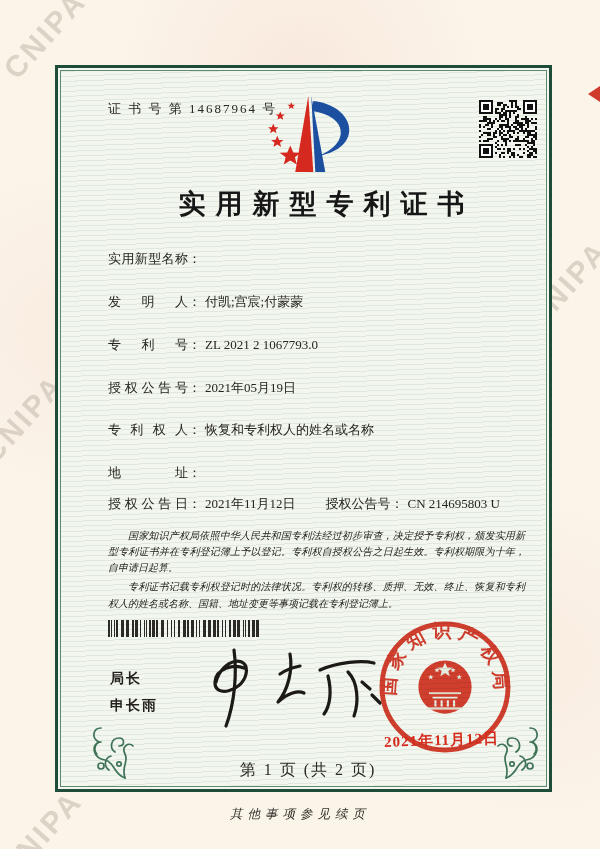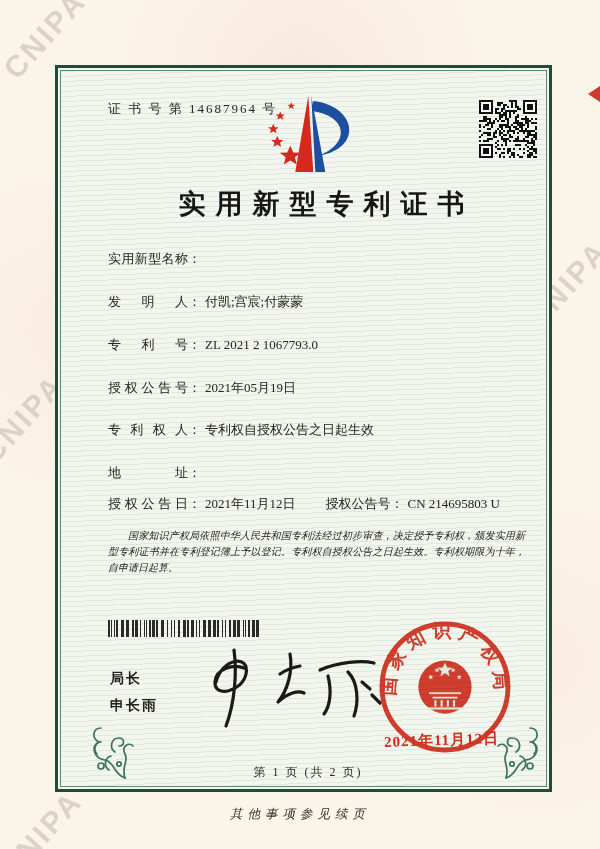--- a/index.html
+++ b/index.html
@@ -47,21 +47,21 @@
   .sig-block{position:absolute;left:28px;top:602px;
              font-family:"Liberation Sans","DejaVu Sans",sans-serif;
              font-weight:bold;font-size:14px;color:#221f1c;}
   .sig-block div{margin-bottom:9px;letter-spacing:2px;font-family:Liberation Serif, serif;}
   .signature{position:absolute;left:100px;top:572px;}
   .seal{position:absolute;left:292px;top:548px;mix-blend-mode:multiply;}
   .seal-date{position:absolute;left:302px;top:662px;width:170px;
              color:#d42b1c;font-weight:bold;font-size:15px;letter-spacing:1px;
              transform:rotate(-2deg);white-space:nowrap;}
   .page-num{position:absolute;left:0;right:15px;bottom:8px;text-align:center;
-            font-size:12px;letter-spacing:2px;color:#2b2925;}
+            font-size:16px;letter-spacing:2px;color:#2b2925;}
   .orn{position:absolute;bottom:3px;}
   .orn.l{left:3px;}
   .orn.r{right:3px;transform:scaleX(-1);}
   .note{position:absolute;left:0;right:0;top:806px;text-align:center;
         font-size:12.5px;font-style:italic;letter-spacing:5px;color:#33302a;}
 </style>
 </head>
 <body>
 
 <div class="page">
@@ -413,39 +413,40 @@
           <span class="val">ZL 2021 2 1067793.0</span>
         </div>
         <div class="frow">
           <span class="lbl">授权公告号</span>
             <span class="colon">：</span>
           <span class="val">2021年05月19日</span>
         </div>
         <div class="frow">
           <span class="lbl">专利权人</span>
             <span class="colon">：</span>
-          <span class="val">专利权自授权公告之日起生效</span>
+          <span class="val">恢复和专利权人的姓名或名称</span>
         </div>
         <div class="frow addr">
           <span class="lbl">地址</span>
             <span class="colon">：</span>
         </div>
         <div class="grant">
           <span class="lbl">授权公告日</span>
             <span class="colon">：</span>
           <span class="val">2021年11月12日</span>
           <span class="g2">
             <span>授权公告号</span>
               <span class="colon">：</span>
             <span class="val">CN 214695803 U</span>
           </span>
         </div>
 
         <div class="paras">
           <p>国家知识产权局依照中华人民共和国专利法经过初步审查，决定授予专利权，颁发实用新型专利证书并在专利登记簿上予以登记。专利权自授权公告之日起生效。专利权期限为十年，自申请日起算。</p>
+          <p>专利证书记载专利权登记时的法律状况。专利权的转移、质押、无效、终止、恢复和专利权人的姓名或名称、国籍、地址变更等事项记载在专利登记簿上。</p>
         </div>
       </div>
 
       <div class="barcode">
         <svg id="bar-svg" width="156" height="17" viewBox="0 0 156 17" shape-rendering="crispEdges">
             <rect x="0" y="0" width="2" height="17" fill="#2c2a27"></rect>
             <rect x="3" y="0" width="1" height="17" fill="#2c2a27"></rect>
             <rect x="6" y="0" width="1" height="17" fill="#2c2a27"></rect>
             <rect x="8" y="0" width="2" height="17" fill="#2c2a27"></rect>
             <rect x="13" y="0" width="3" height="17" fill="#2c2a27"></rect>

